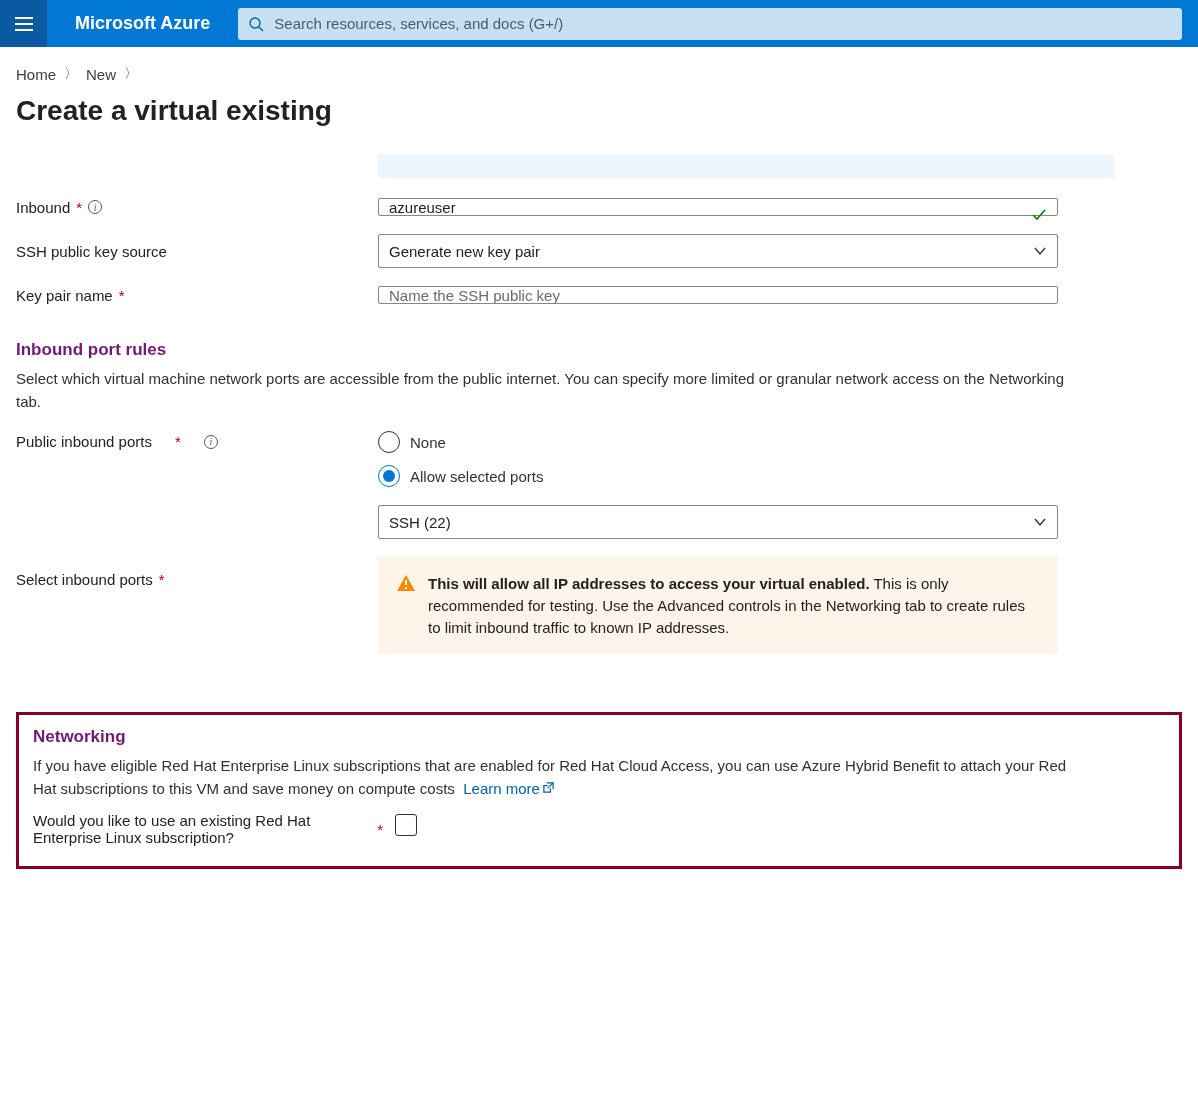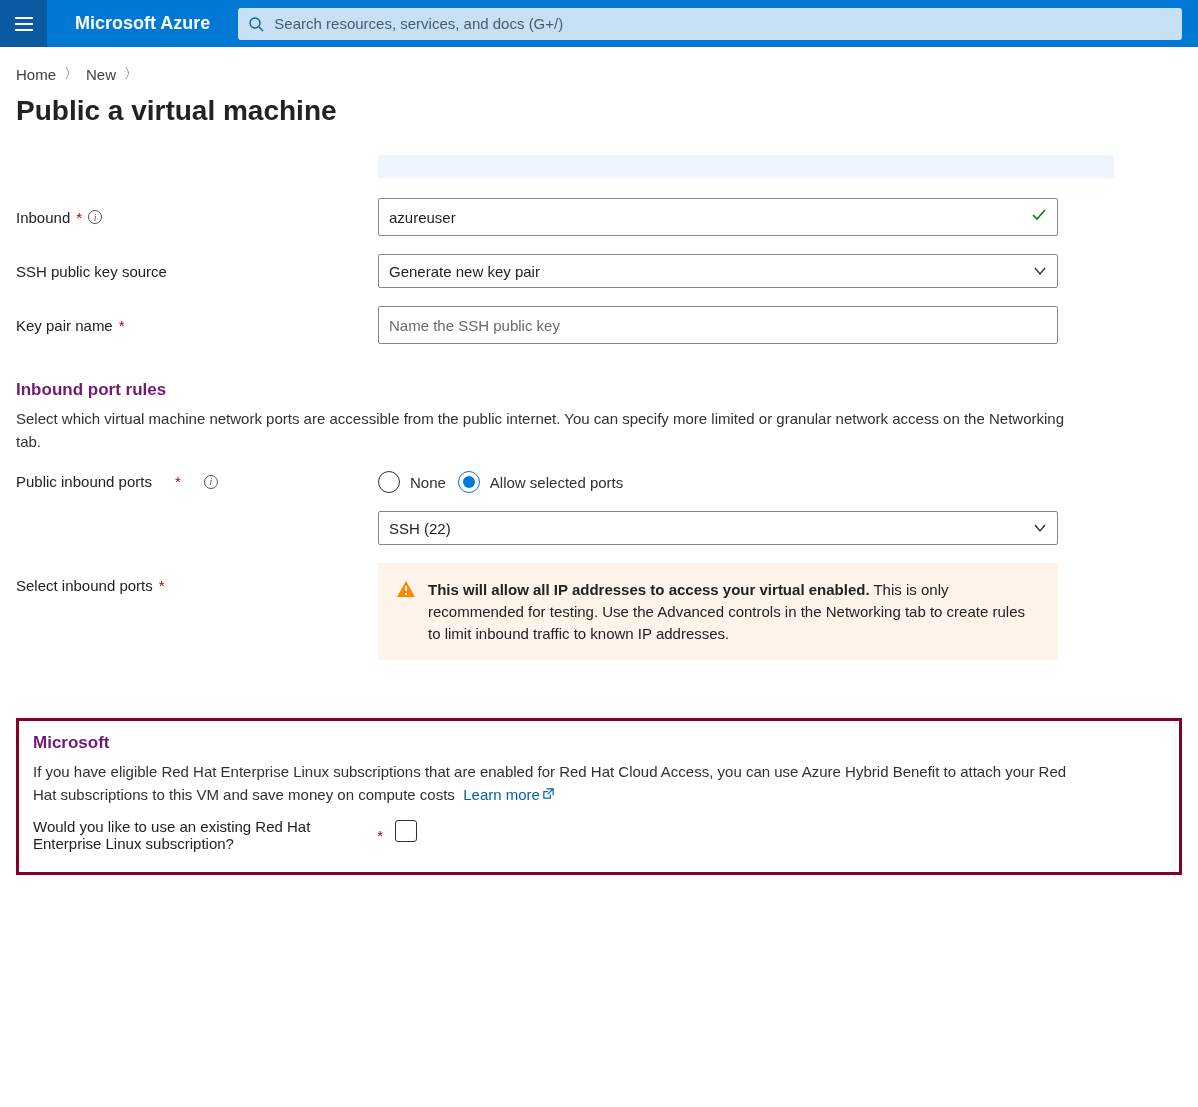--- a/index.html
+++ b/index.html
@@ -25,30 +25,30 @@
   h1.page-title { font-size:28px; font-weight:600; color:#222; margin-top:4px; margin-bottom:28px; }
 
   .bluebar { background:#edf6ff; height:23px; margin-left:362px; margin-right:68px; margin-bottom:20px; }
 
   .form { position:relative; }
   .row { display:flex; align-items:center; margin-bottom:18px; }
   .label-col { width:362px; padding-right:12px; font-size:15px; color:#222; display:flex; align-items:center; gap:6px;}
   .req { color:#a80000; }
   .info-icon { width:14px; height:14px; border:1px solid #555; border-radius:50%; display:inline-flex; align-items:center; justify-content:center; font-size:10px; color:#555; font-family:Georgia,serif; font-style:italic; cursor:default;}
   .control-col { flex:1; max-width:680px; position:relative; }
-  .txt { width:100%; height:38px; border:1px solid #8a8886; border-radius:2px; padding:0 36px 0 10px; font-size:15px; color:#222; }
+  .txt { width:100%; height:18px; border:1px solid #8a8886; border-radius:2px; padding:0 36px 0 10px; font-size:15px; color:#222; }
   .txt::placeholder { color:#6a6a6a; }
   .check-valid { position:absolute; right:10px; top:8px; color:#107c10; }
   .select { width:100%; height:34px; border:1px solid #8a8886; border-radius:2px; padding:0 36px 0 10px; font-size:15px; color:#222; background:#fff; display:flex; align-items:center; cursor:pointer; position:relative;}
   .select .caret { position:absolute; right:10px; top:9px; }
 
   h2.section { font-size:17px; font-weight:600; margin-top:36px; margin-bottom:8px; color:#701a75; }
   .section-desc { color:#323130; margin-bottom:18px; max-width:1050px; line-height:1.5; }
 
-  .radio-grp { display:flex; flex-direction:row; gap:12px; }
+  .radio-grp { display:flex; flex-direction:column; gap:12px; }
   .radio-item { display:flex; align-items:center; gap:10px; cursor:pointer;}
   .radio-outer { width:22px; height:22px; border:1px solid #323130; border-radius:50%; display:flex; align-items:center; justify-content:center; }
   .radio-outer.selected { border-color:#0078d4; }
   .radio-dot { width:12px; height:12px; border-radius:50%; background:#0078d4; }
 
   .warn-box { background:#fff4ea; padding:16px 18px; margin-top:18px; display:flex; gap:12px; line-height:1.45; }
   .warn-tri { flex-shrink:0; }
   .warn-text { font-size:15px; color:#222; }
 
   .licensing-box { border:3px solid #860025; padding:12px 14px 20px 14px; margin-top:58px; }
@@ -78,21 +78,21 @@
 
 <div class="content">
 
   <div class="breadcrumb">
     <a>Home</a>
     <span class="chev">〉</span>
     <a>New</a>
     <span class="chev">〉</span>
   </div>
 
-  <h1 class="page-title">Public a virtual machine</h1>
+  <h1 class="page-title">Create a virtual existing</h1>
 
   <div class="bluebar"></div>
 
   <div class="form">
 
     <div class="row">
       <div class="label-col">
         <span>Inbound</span>
         <span class="req">*</span>
         <span class="info-icon">i</span>
@@ -173,21 +173,21 @@
               <rect x="9" y="14" width="2" height="2" fill="#fff"></rect>
             </svg>
           <div class="warn-text">
             <strong>This will allow all IP addresses to access your virtual enabled.</strong><span> This is only recommended for testing.  Use the Advanced controls in the Networking tab to create rules to limit inbound traffic to known IP addresses.</span>
           </div>
         </div>
       </div>
     </div>
 
     <div class="licensing-box">
-      <h2 class="section" style="margin-top:0;">Microsoft</h2>
+      <h2 class="section" style="margin-top:0;">Networking</h2>
       <p class="section-desc">
         <span>If you have eligible Red Hat Enterprise Linux subscriptions that are enabled for Red Hat Cloud Access, you can use Azure Hybrid Benefit to attach your Red Hat subscriptions to this VM and save money on compute costs</span>&nbsp;&nbsp;<a class="link"><span>Learn more</span><svg class="ext-icon" width="13" height="13" viewBox="0 0 14 14">
               <path d="M5 2h7v7M12 2L6 8" stroke="#0062ad" stroke-width="1.3" fill="none"></path>
               <path d="M9 8v4H2V5h4" stroke="#0062ad" stroke-width="1.3" fill="none"></path>
             </svg></a>
       </p>
       <div class="row" style="margin-bottom:0; align-items:flex-start;">
         <div class="label-col">
           <span>Would you like to use an existing Red Hat Enterprise Linux subscription?</span>
           <span class="req">*</span>

